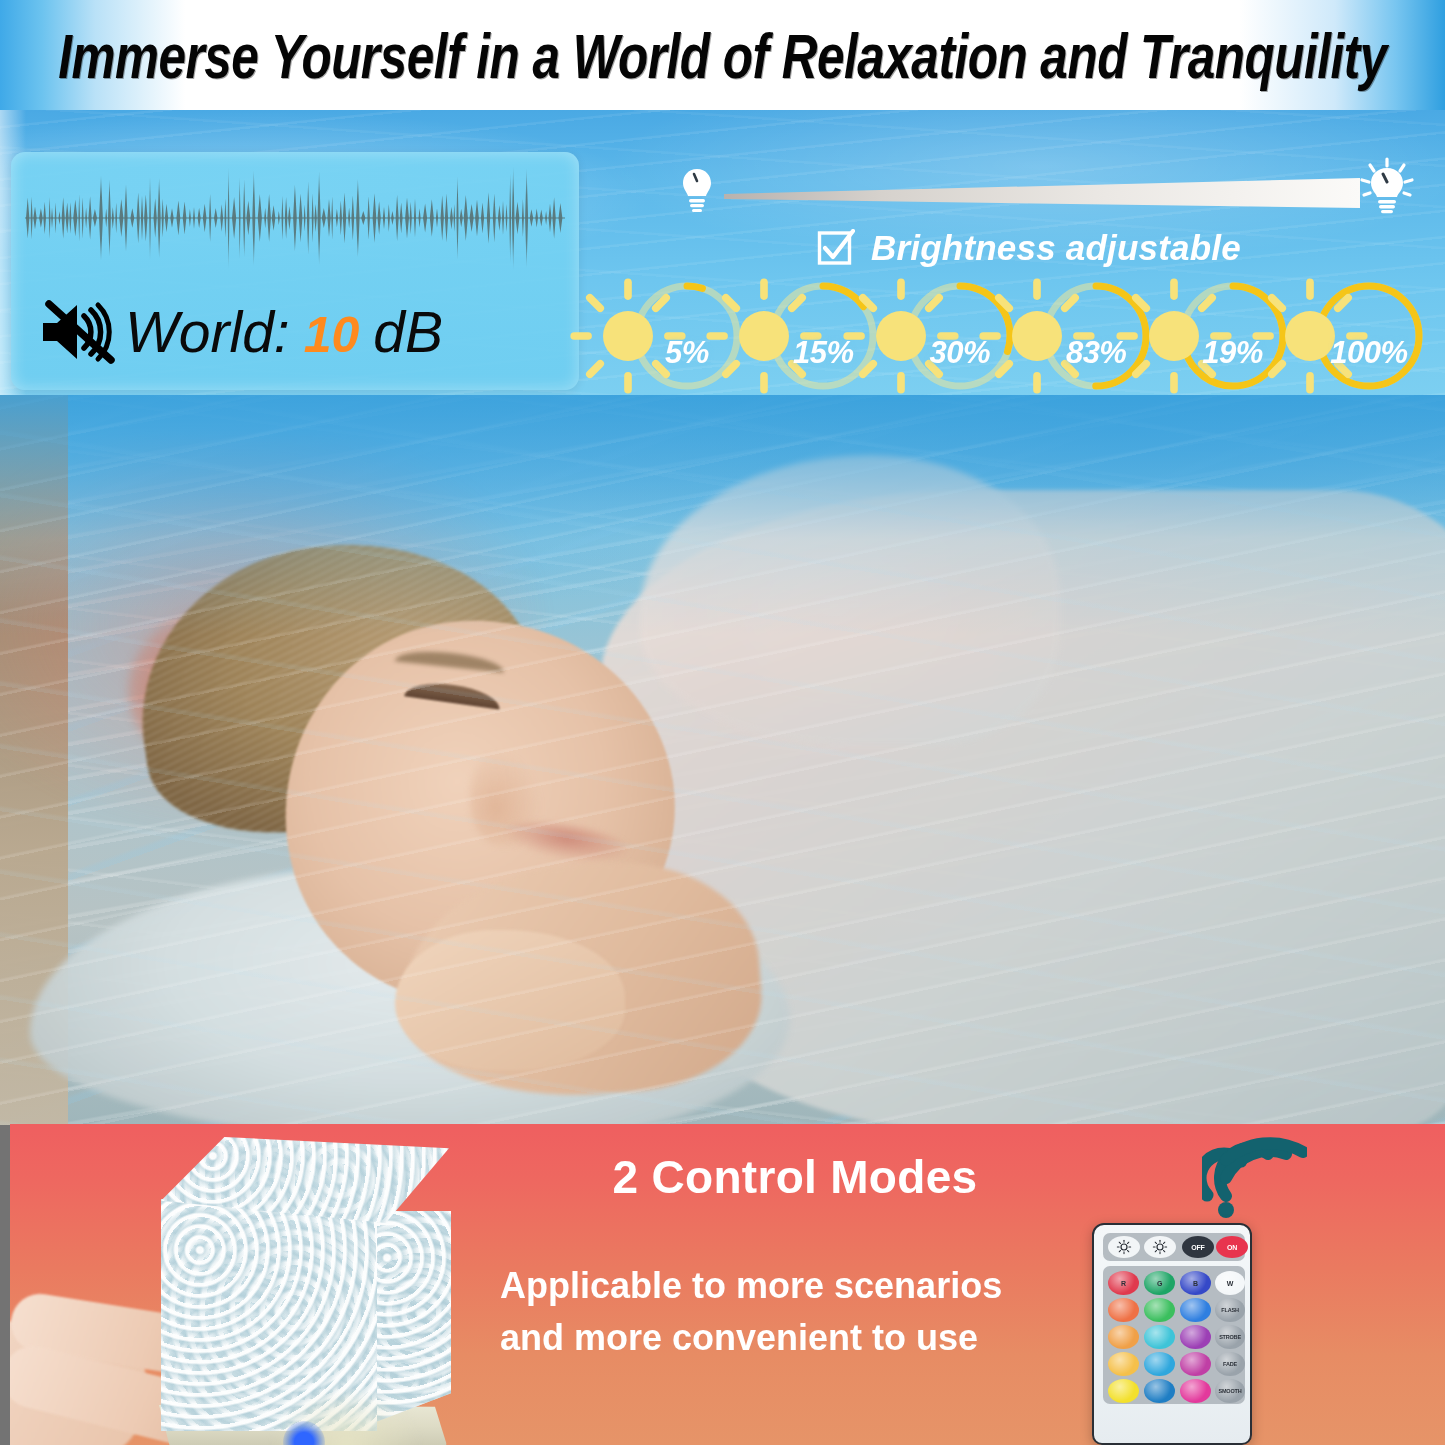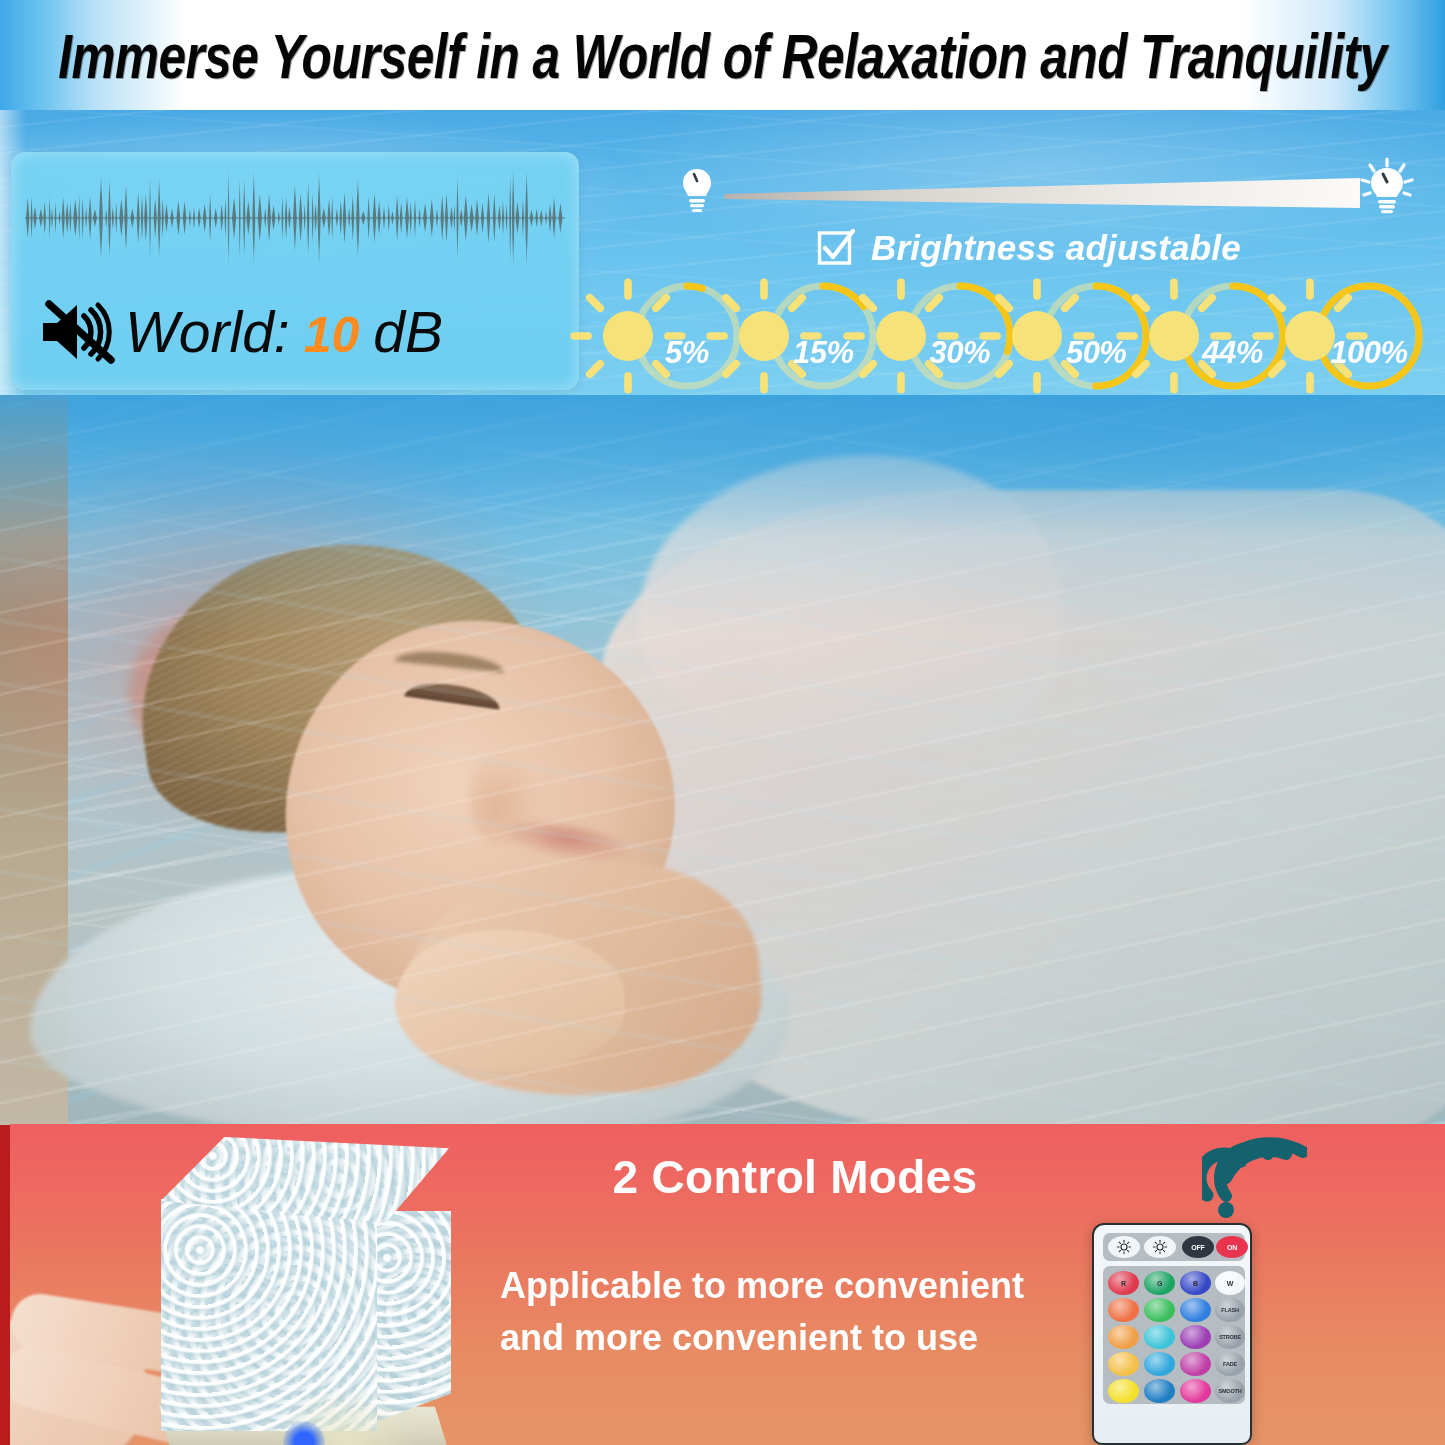--- a/index.html
+++ b/index.html
@@ -1,19 +1,19 @@
 <!DOCTYPE html>
 <html><head>
 <meta charset="utf-8">
 <style>
   * { margin:0; padding:0; box-sizing:border-box; }
   html,body { width:1445px; height:1445px; overflow:hidden; background:#fff; }
   body { font-family:"Liberation Sans", sans-serif; }
 
-  #stage { position:relative; width:1445px; height:1445px; overflow:hidden; background:#b91c1c; }
+  #stage { position:relative; width:1445px; height:1445px; overflow:hidden; background:#737373; }
 
   
   .header-band{
     position:absolute; left:0; top:0; width:1445px; height:112px;
     background:
       linear-gradient(to right,
         #3fa9e8 0px, #6cc3ef 42px, #b9e1f7 95px, #ffffff 185px,
         #ffffff 1240px, #cfe9fa 1335px, #79c6f0 1395px, #2f9fe0 1445px);
   }
   .header-title{
@@ -484,41 +484,41 @@
               <line x1="17" y1="28.5" x2="17" y2="32.5"></line>
            <line x1="1.5" y1="17" x2="5.5" y2="17"></line>
               <line x1="28.5" y1="17" x2="32.5" y2="17"></line>
            <line x1="6" y1="6" x2="9" y2="9"></line>
               <line x1="25" y1="25" x2="28" y2="28"></line>
            <line x1="28" y1="6" x2="25" y2="9"></line>
               <line x1="9" y1="25" x2="6" y2="28"></line>
          </g>
          <circle cx="17" cy="17" r="7.2" fill="#f7e27a"></circle>
        </svg>
-       <div class="ring-pct">50%</div>
+       <div class="ring-pct">83%</div>
         </div>
         <div class="ring-item">
           <svg viewBox="0 0 118 118">
          <circle cx="59" cy="59" r="50" fill="none" stroke="#e9e59a" stroke-width="7" opacity="0.55"></circle>
          <circle cx="59" cy="59" r="50" fill="none" stroke="#f5c518" stroke-width="7" stroke-linecap="round" stroke-dasharray="219.9 94.2" transform="rotate(-90 59 59)"></circle>
        </svg>
        <svg class="ring-sun" viewBox="0 0 34 34">
          <g stroke="#f7e27a" stroke-width="2.2" stroke-linecap="round">
            <line x1="17" y1="1.5" x2="17" y2="5.5"></line>
               <line x1="17" y1="28.5" x2="17" y2="32.5"></line>
            <line x1="1.5" y1="17" x2="5.5" y2="17"></line>
               <line x1="28.5" y1="17" x2="32.5" y2="17"></line>
            <line x1="6" y1="6" x2="9" y2="9"></line>
               <line x1="25" y1="25" x2="28" y2="28"></line>
            <line x1="28" y1="6" x2="25" y2="9"></line>
               <line x1="9" y1="25" x2="6" y2="28"></line>
          </g>
          <circle cx="17" cy="17" r="7.2" fill="#f7e27a"></circle>
        </svg>
-       <div class="ring-pct">44%</div>
+       <div class="ring-pct">19%</div>
         </div>
         <div class="ring-item">
           <svg viewBox="0 0 118 118">
          <circle cx="59" cy="59" r="50" fill="none" stroke="#e9e59a" stroke-width="7" opacity="0.55"></circle>
          <circle cx="59" cy="59" r="50" fill="none" stroke="#f5c518" stroke-width="7" stroke-linecap="round" stroke-dasharray="314.2 0.0" transform="rotate(-90 59 59)"></circle>
        </svg>
        <svg class="ring-sun" viewBox="0 0 34 34">
          <g stroke="#f7e27a" stroke-width="2.2" stroke-linecap="round">
            <line x1="17" y1="1.5" x2="17" y2="5.5"></line>
               <line x1="17" y1="28.5" x2="17" y2="32.5"></line>
@@ -571,21 +571,21 @@
           <div class="cube-glow"></div>
         </div>
       <div class="cube-top">
           <div class="crystal-tex"></div>
         </div>
       <div class="base-btn"></div>
     </div>
 
     <div class="cm-title">2 Control Modes</div>
     <div class="cm-sub">
-      <div>Applicable to more convenient</div>
+      <div>Applicable to more scenarios</div>
       <div>and more convenient to use</div>
     </div>
   </div>
 
   <svg class="wifi-icon" viewBox="0 0 105 100">
     <g transform="rotate(-45 22 82)" fill="none" stroke="#13626e" stroke-linecap="round">
       <path d="M22 58 A24 24 0 0 1 70 58" stroke-width="13" transform="rotate(0 22 82)"></path>
     </g>
     <g fill="none" stroke="#13626e" stroke-linecap="round">
       <path d="M24 66 A30 30 0 0 1 66 24" stroke-width="12"></path>

